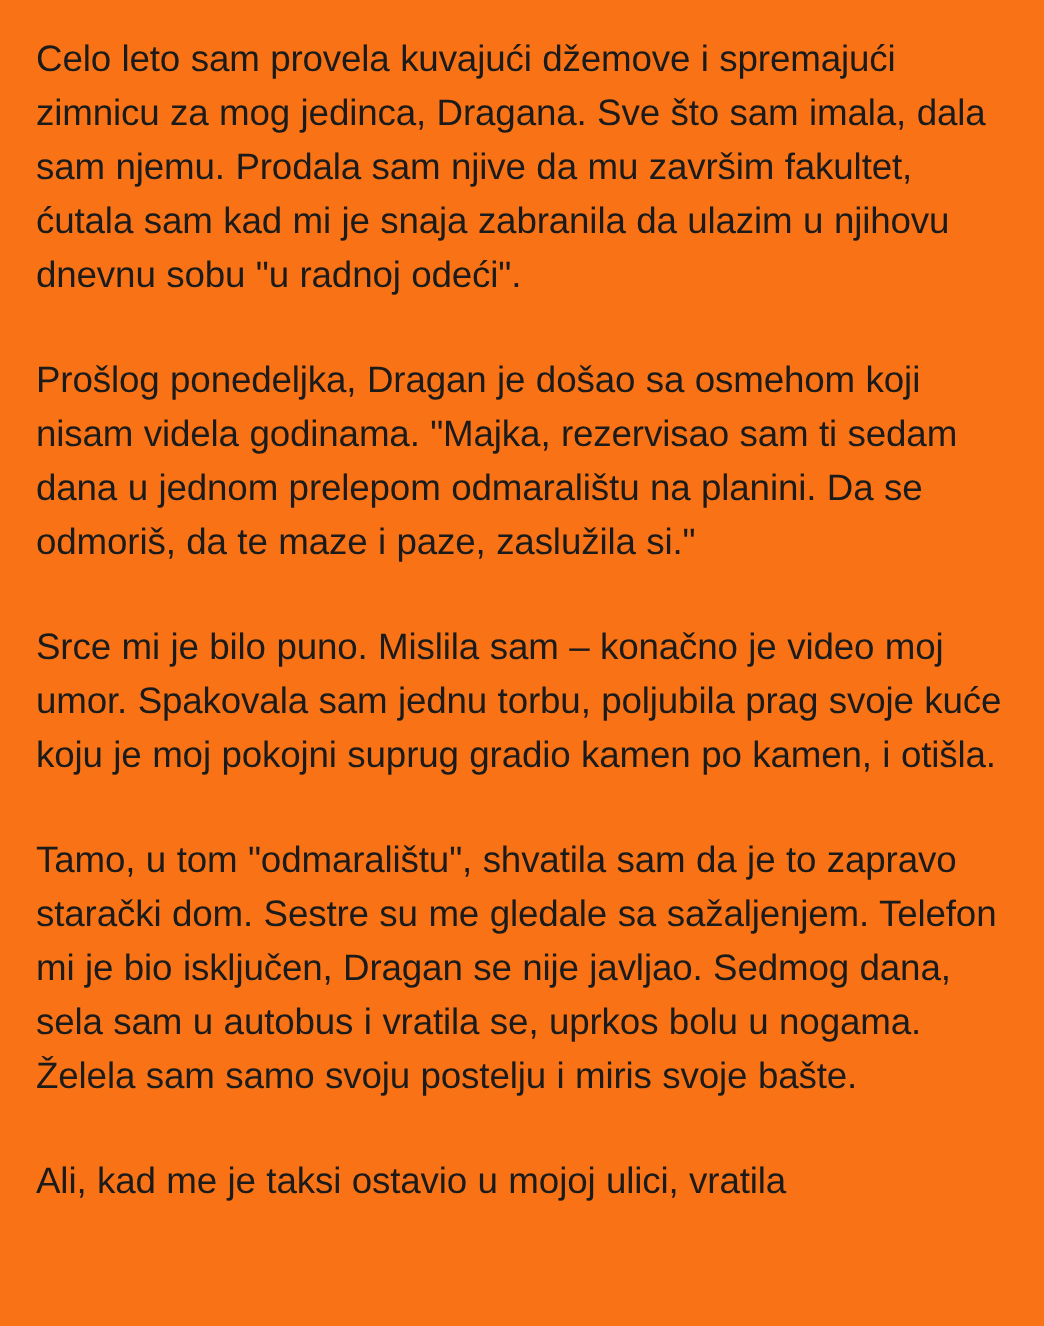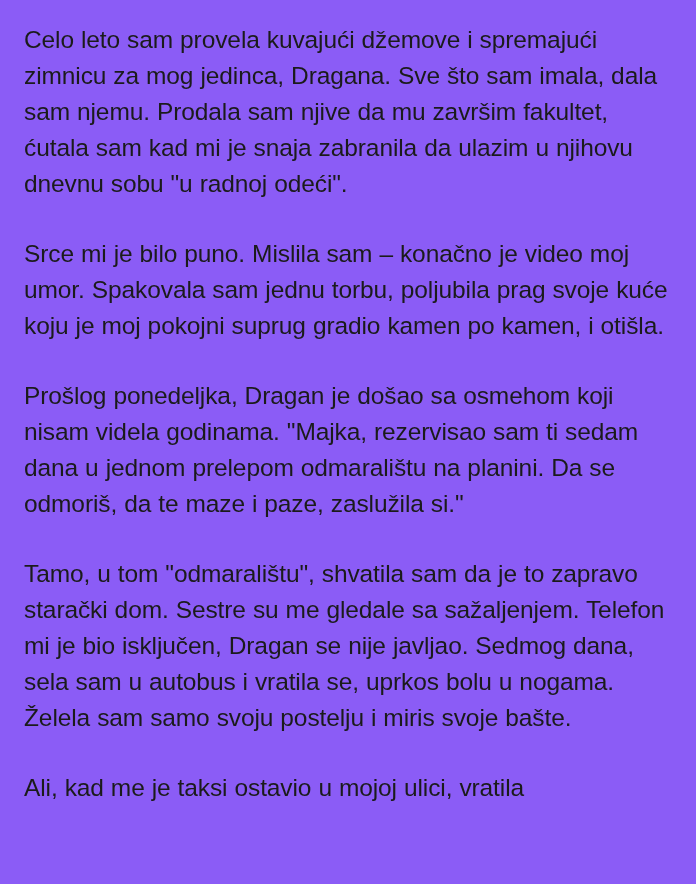--- a/index.html
+++ b/index.html
@@ -11,21 +11,21 @@
     width: 696px;
     height: 884px;
     overflow: hidden;
     font-family: "Liberation Sans", sans-serif;
   }
   .page {
     box-sizing: border-box;
     width: 696px;
     height: 884px;
     padding: 22px 24px 0 24px;
-    background: #8b5cf6;
+    background: #f97316;
   }
   .story {
     color: #1b1b1b;
     font-size: 24.5px;
     line-height: 36px;
     letter-spacing: -0.1px;
     font-weight: 400;
     word-spacing: 0.3px;
   }
   .para {
@@ -35,18 +35,18 @@
   .para:last-child {
     margin-bottom: 0;
   }
 </style>
 </head>
 <body>
 
 <div class="page">
   <div class="story">
     <p class="para">Celo leto sam provela kuvajući džemove i spremajući zimnicu za mog jedinca, Dragana. Sve što sam imala, dala sam njemu. Prodala sam njive da mu završim fakultet, ćutala sam kad mi je snaja zabranila da ulazim u njihovu dnevnu sobu "u radnoj odeći".</p>
+    <p class="para">Prošlog ponedeljka, Dragan je došao sa osmehom koji nisam videla godinama. "Majka, rezervisao sam ti sedam dana u jednom prelepom odmaralištu na planini. Da se odmoriš, da te maze i paze, zaslužila si."</p>
     <p class="para">Srce mi je bilo puno. Mislila sam – konačno je video moj umor. Spakovala sam jednu torbu, poljubila prag svoje kuće koju je moj pokojni suprug gradio kamen po kamen, i otišla.</p>
-    <p class="para">Prošlog ponedeljka, Dragan je došao sa osmehom koji nisam videla godinama. "Majka, rezervisao sam ti sedam dana u jednom prelepom odmaralištu na planini. Da se odmoriš, da te maze i paze, zaslužila si."</p>
     <p class="para">Tamo, u tom "odmaralištu", shvatila sam da je to zapravo starački dom. Sestre su me gledale sa sažaljenjem. Telefon mi je bio isključen, Dragan se nije javljao. Sedmog dana, sela sam u autobus i vratila se, uprkos bolu u nogama. Želela sam samo svoju postelju i miris svoje bašte.</p>
     <p class="para">Ali, kad me je taksi ostavio u mojoj ulici, vratila</p>
   </div>
 </div>
 
 </body></html>

